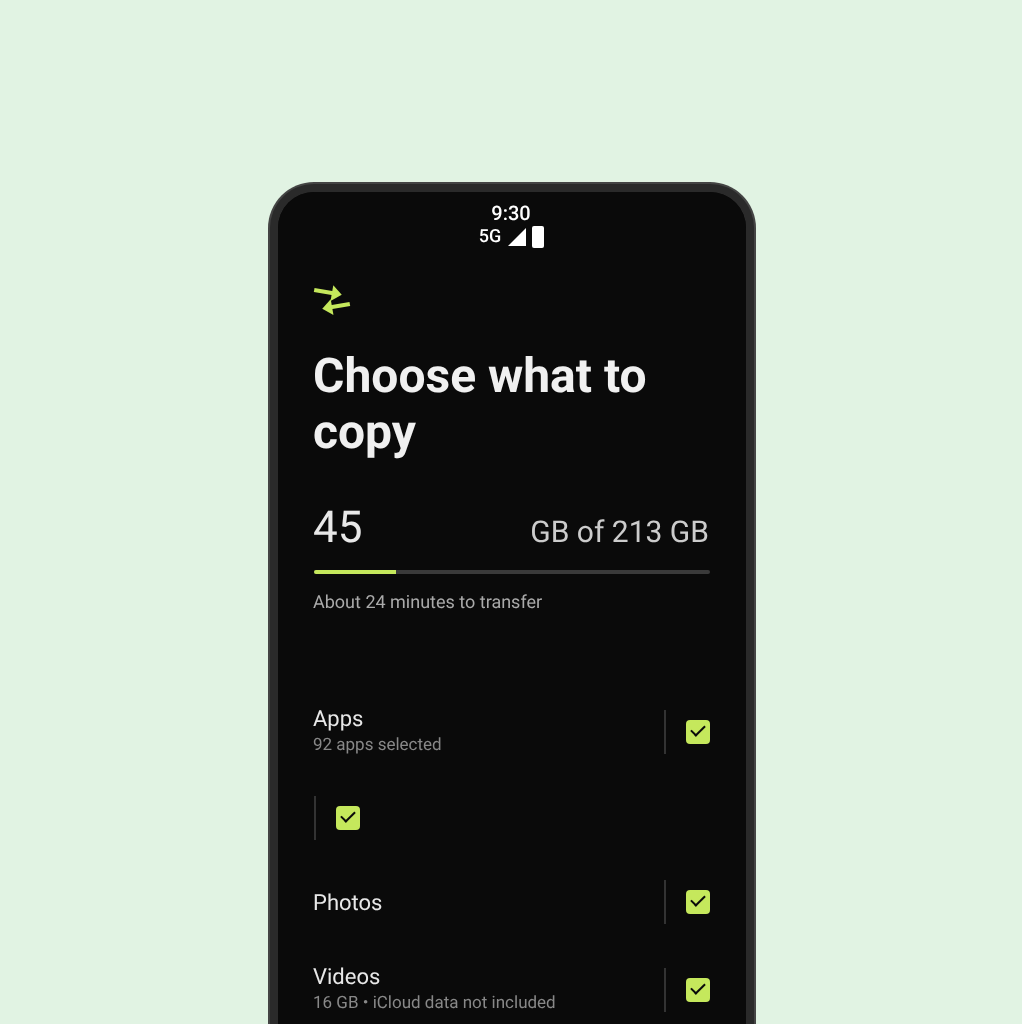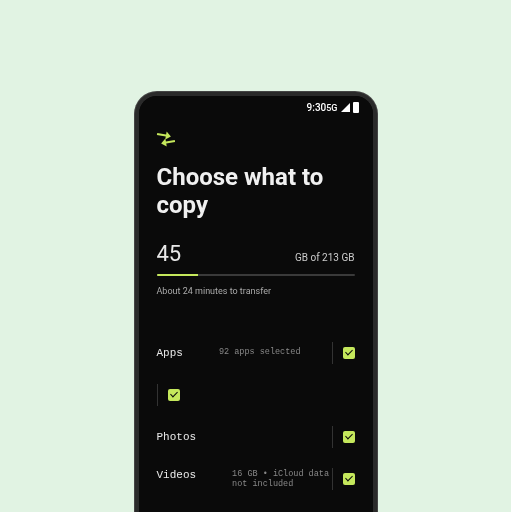--- a/index.html
+++ b/index.html
@@ -28,25 +28,26 @@
     }
     .screen {
       width: 100%;
       height: 100%;
       background: #0a0a0a;
       color: #fff;
       padding: 0;
     }
     .status-bar {
       display: flex;
-      justify-content: flex-end;
+      justify-content: flex-start;
       align-items: center;
       padding: 6px 14px 2px 14px;
       font-size: 10px;
       font-weight: 500;
+      flex-direction: column;
     }
     .status-left { display: flex; align-items: center; }
     .status-right { display: flex; align-items: center; gap: 3px; }
     .status-right span { font-size: 9px; }
     .signal-icon {
       width: 0; height: 0;
       border-left: 9px solid transparent;
       border-bottom: 9px solid #fff;
     }
     .battery-icon {
@@ -92,21 +93,21 @@
       gap: 5px;
       margin-bottom: 8px;
       justify-content: space-between;
     }
     .storage-big {
       font-size: 22px;
       font-weight: 400;
       color: #e8e8e8;
     }
     .storage-small {
-      font-size: 10px;
+      font-size: 15px;
       color: #ccc;
     }
     .progress-track {
       width: 100%;
       height: 2px;
       background: #3a3a3a;
       border-radius: 1px;
       overflow: hidden;
       margin-bottom: 10px;
     }
@@ -118,30 +119,29 @@
       font-size: 9px;
       color: #aaa;
       margin-bottom: 36px;
     }
     .item-row {
       display: flex;
       justify-content: space-between;
       align-items: center;
       padding: 10px 0;
     }
-    .item-left { display: flex; flex-direction: row; gap: 14px; font-family: Liberation Mono, monospace; }
+    .item-left { display: flex; flex-direction: column; gap: 2px; }
     .item-title {
       font-size: 11px;
       color: #e8e8e8;
       font-weight: 400;
     }
     .item-sub {
       font-size: 8.5px;
       color: #888;
-      margin-left: 22px;
     }
     .item-right {
       display: flex;
       align-items: center;
       gap: 10px;
     }
     .divider {
       width: 1px;
       height: 22px;
       background: #333;

